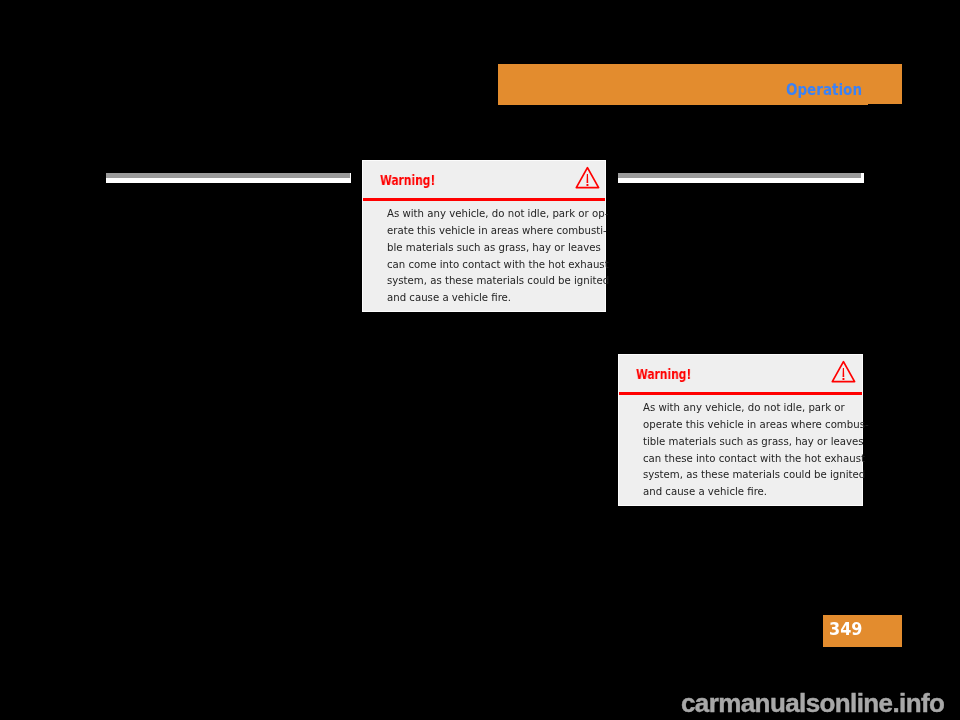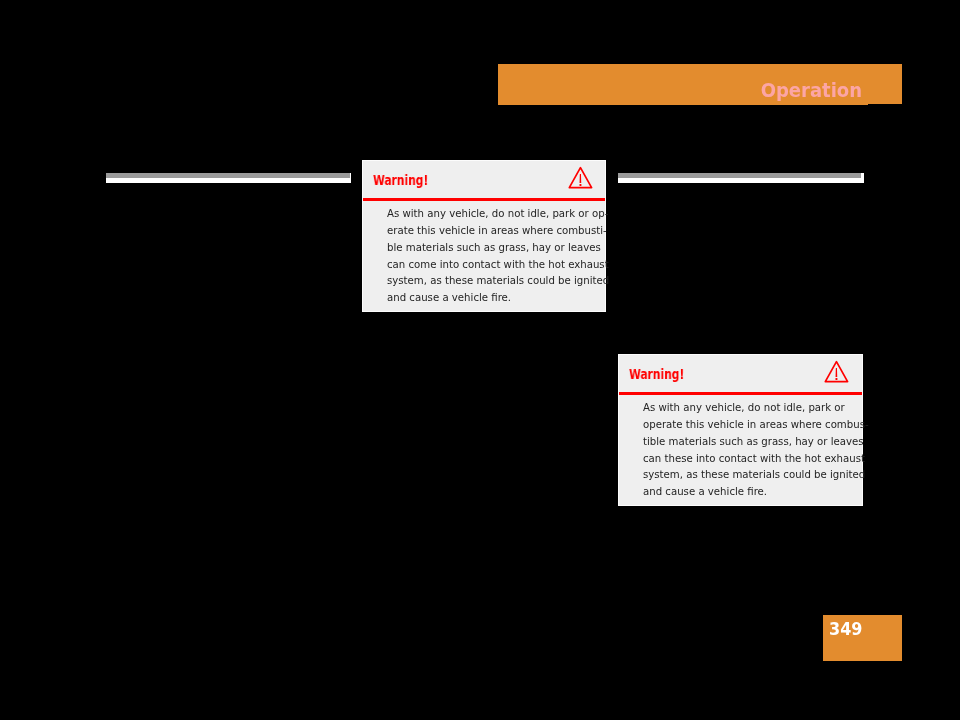--- a/index.html
+++ b/index.html
@@ -7,43 +7,43 @@
   body{width:960px;height:720px;overflow:hidden;
        font-family:"DejaVu Sans",sans-serif;
        -webkit-font-smoothing:antialiased;}
   .page{position:relative;width:960px;height:720px;background:#000;overflow:hidden;}
 
   
   .chapter-bar{position:absolute;left:498px;top:64px;width:404px;height:40px;background:#e38c2e;}
   .chapter-bar-ext{position:absolute;left:498px;top:64px;width:370px;height:41px;background:#e38c2e;}
   .chapter-title{position:absolute;left:498px;top:82px;width:364px;height:18px;
       display:flex;align-items:flex-start;justify-content:flex-end;
-      color:#fca5a5;font-size:20px;font-weight:bold;font-stretch:condensed;line-height:16.3px;will-change:transform;}
+      color:#3b82f6;font-size:15px;font-weight:bold;font-stretch:condensed;line-height:16.3px;will-change:transform;}
 
   
   .rule{position:absolute;width:245px;height:9.8px;}
   .rule i{position:absolute;left:0;}
   .rule i{display:block;}
   .rule .top{top:0;height:4.7px;background:#9b9b9b;}
   .rule .bot{top:0;height:9.8px;background:#ffffff;}
 
   
   .warnbox{position:absolute;background:#efefef;box-sizing:border-box;
-           border:1px solid #fcfcfc;}
+           border:1px solid #fcfcfc;padding-left:7px;}
   .warnbox .head{position:relative;height:38px;}
   .warnbox .wtitle{position:absolute;left:9.9px;top:12.6px;color:#ff0000;
       font-size:13.5px;font-weight:bold;font-stretch:condensed;line-height:13.5px;
       transform:scaleX(0.88);transform-origin:0 0;white-space:pre;will-change:transform;}
   .warnbox .wicon{position:absolute;left:204.1px;top:4px;}
   .warnbox .redrule{position:absolute;left:0;right:0;top:37.3px;height:2.4px;background:#ff0000;}
   .warnbox .body{position:absolute;left:24px;top:44.8px;color:#242424;
       font-size:11.3px;font-stretch:condensed;line-height:16.85px;white-space:pre;will-change:transform;}
 
   
-  .pagenum{position:absolute;left:823px;top:615px;width:79px;height:46px;background:#e38c2e;text-decoration:underline;}
+  .pagenum{position:absolute;left:823px;top:615px;width:79px;height:32px;background:#e38c2e;text-decoration:underline;}
   .pagenum span{position:absolute;left:6px;top:5px;color:#ffffff;font-weight:bold;
       font-stretch:condensed;font-size:17.8px;line-height:17.8px;will-change:transform;}
 
   
   .watermark{position:absolute;left:681px;top:690px;color:#a8a8a8;
       font-size:26px;line-height:26px;font-family:"Liberation Sans",sans-serif;
       font-weight:bold;letter-spacing:-0.6px;-webkit-text-stroke:0.45px #a8a8a8;
       -webkit-font-smoothing:antialiased;will-change:transform;}
 </style>
 </head>
@@ -99,14 +99,15 @@
 tible materials such as grass, hay or leaves
 can these into contact with the hot exhaust
 system, as these materials could be ignited
 and cause a vehicle fire.</div>
   </div>
 
   <div class="pagenum">
     <span>349</span>
   </div>
 
+  <div class="watermark">carmanualsonline.info</div>
 
 </div>
 
 </body></html>

